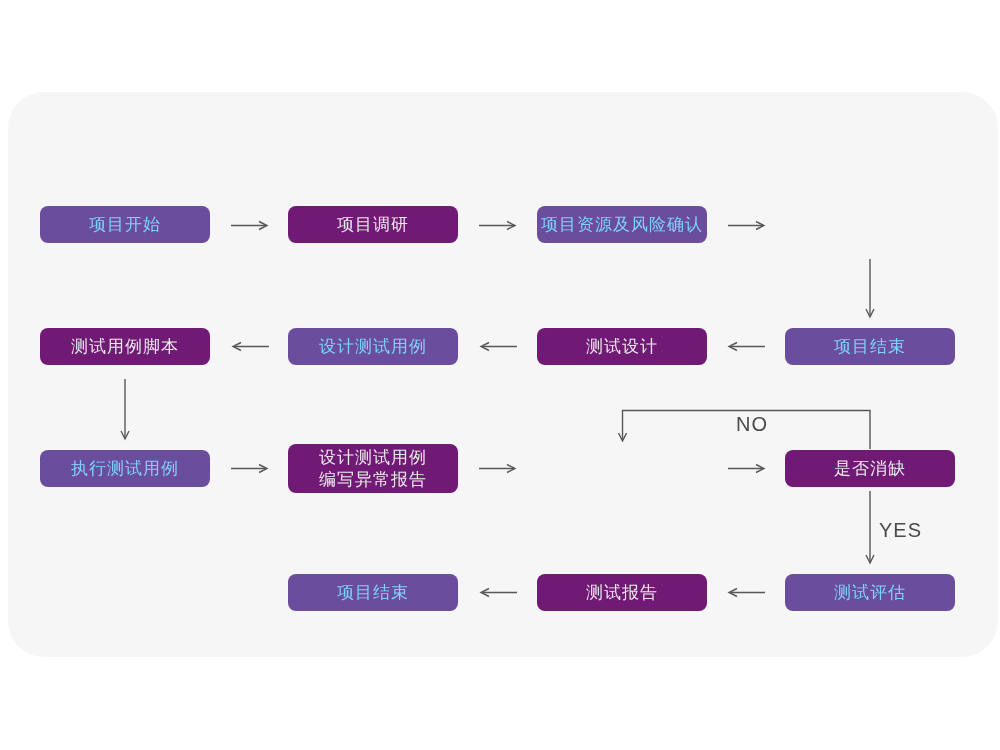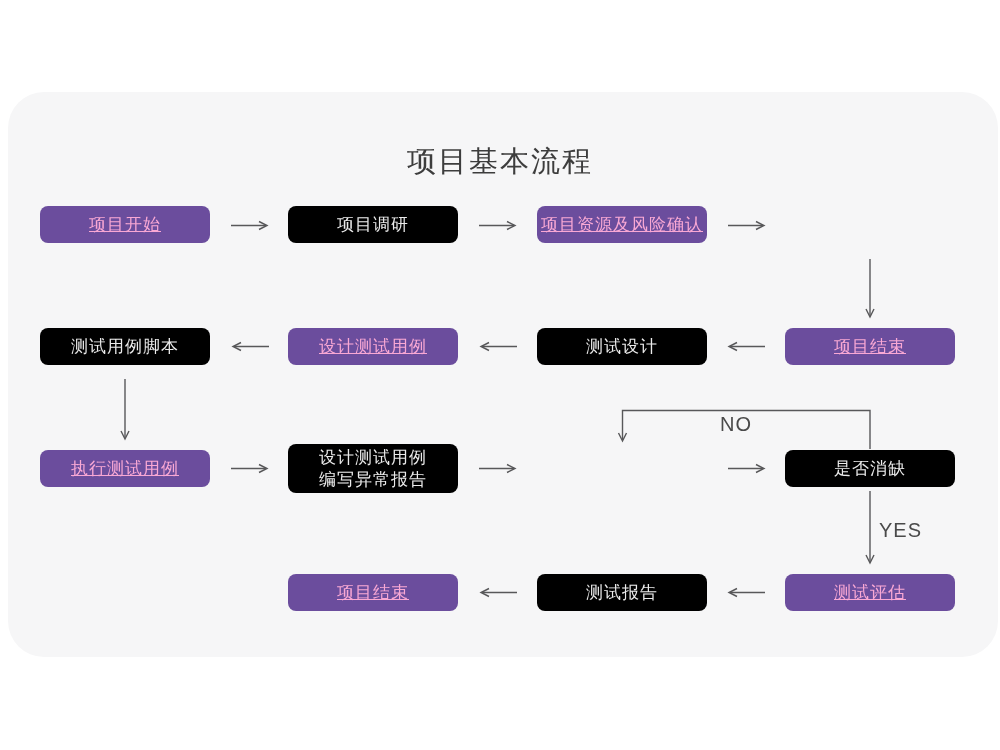--- a/index.html
+++ b/index.html
@@ -13,39 +13,38 @@
   }
   .title{
     position:absolute;left:0;top:142px;width:1000px;text-align:center;
     font-size:29px;font-weight:500;color:#3d3d3d;letter-spacing:2px;
   }
   .node{
     position:absolute;width:170px;height:37px;border-radius:8px;
     display:flex;flex-direction:column;align-items:center;justify-content:center;
     font-size:17px;letter-spacing:1px;line-height:22px;box-sizing:border-box;
   }
-  .purple{background:#6b4d9d;color:#f9a8d4;text-decoration:underline;}
-  .gray{background:#000000;color:#ebebeb;}
+  .purple{background:#6b4d9d;color:#7dd3fc;}
+  .gray{background:#701a75;color:#ebebeb;}
   .c1{left:40px}.c2{left:288px}.c3{left:537px}.c4{left:785px}
   .r1{top:206px}.r2{top:328px}.r3{top:450px}.r4{top:574px}
   .tall{top:444px;height:49px;}
   .arrows{position:absolute;left:0;top:0;pointer-events:none;}
   .edge-label{
     position:absolute;font-size:20px;color:#4a4a4a;letter-spacing:1px;text-align:center;
   }
-  .edge-label.no{left:720px;top:413px;width:48px;text-align:left;}
+  .edge-label.no{left:720px;top:413px;width:48px;text-align:right;}
   .edge-label.yes{left:879px;top:519px;}
 </style>
 </head>
 <body>
 
 <div class="stage">
   <div class="card"></div>
 
-  <div class="title">项目基本流程</div>
 
   <div class="node purple c1 r1">项目开始</div>
   <div class="node gray c2 r1">项目调研</div>
   <div class="node purple c3 r1">项目资源及风险确认</div>
 
   <div class="node purple c4 r2">项目结束</div>
   <div class="node purple c2 r2">设计测试用例</div>
   <div class="node gray c3 r2">测试设计</div>
   <div class="node gray c1 r2">测试用例脚本</div>
 

